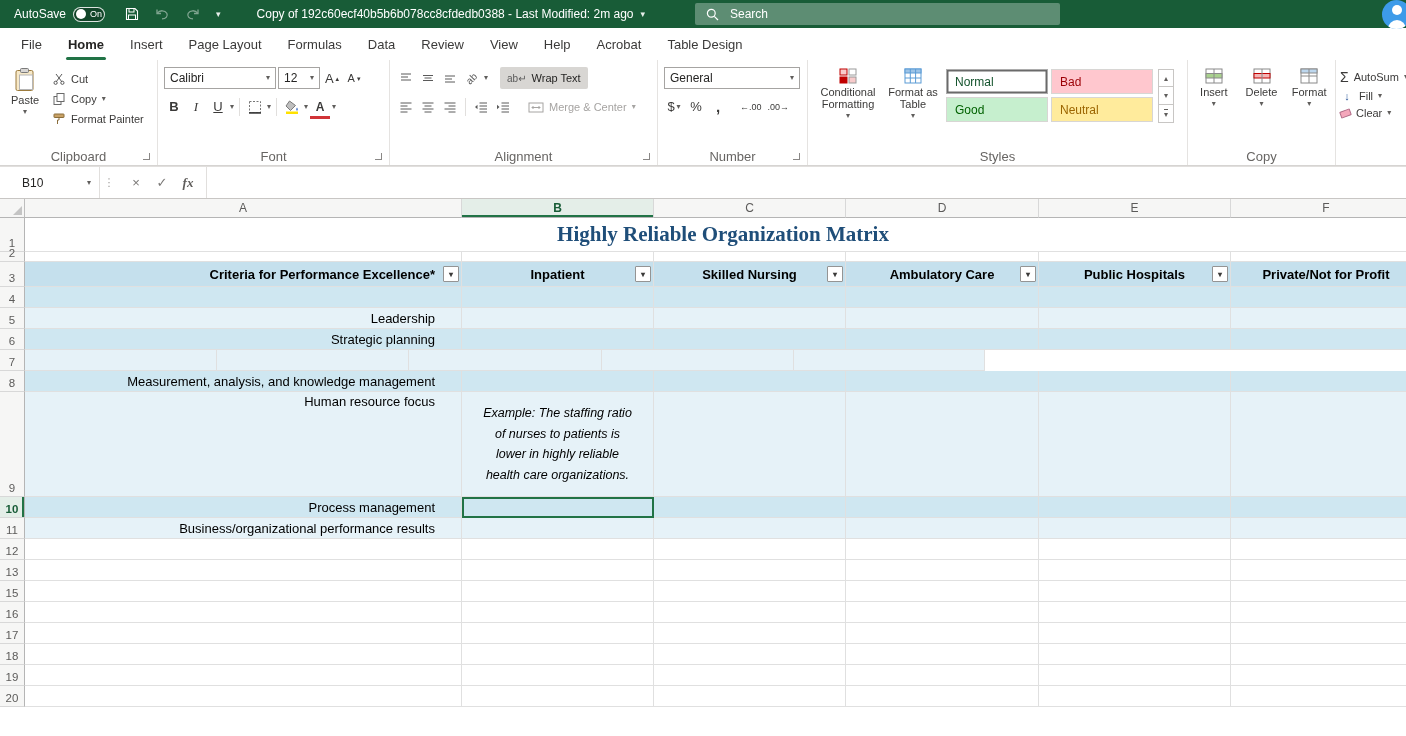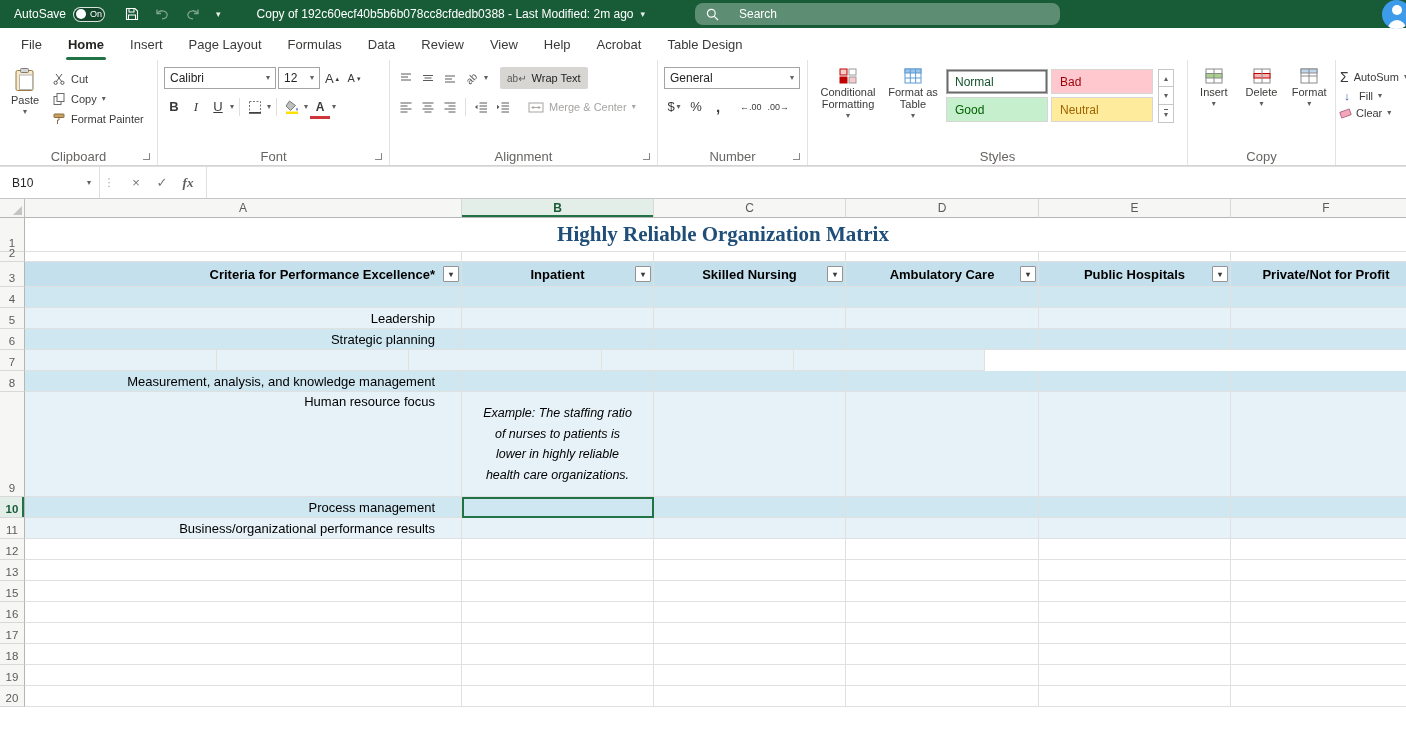--- a/index.html
+++ b/index.html
@@ -10,21 +10,21 @@
   .titlebar{height:28px;background:#185C37;display:flex;align-items:center;color:#fff;font-size:12px;position:relative;}
   .autosave{display:flex;align-items:center;gap:7px;margin-left:14px;}
   .toggle{width:32px;height:15px;border:1px solid rgba(255,255,255,.85);border-radius:9px;background:rgba(0,0,0,.25);display:flex;align-items:center;padding:1px 4px 1px 2px;gap:4px;cursor:pointer;}
   .knob{width:10px;height:10px;border-radius:50%;background:#fff;flex:0 0 auto;}
   .toggle-state{font-size:9px;color:#fff;line-height:1;}
   .qat{display:flex;align-items:center;gap:15px;margin-left:20px;}
   .qat .tbico{display:flex;align-items:center;}
   .dim{opacity:.45;}
   .tb-chev{font-size:9px;color:#fff;opacity:.9;}
   .doc-title{margin-left:36px;display:flex;align-items:center;gap:7px;white-space:nowrap;font-size:12px;color:#fff;}
-  .searchbox{position:absolute;left:695px;top:3px;width:365px;height:22px;background:rgba(255,255,255,.30);border-radius:8px;display:flex;align-items:center;gap:20px;padding-left:11px;font-size:12px;color:#fff;cursor:text;}
+  .searchbox{position:absolute;left:695px;top:3px;width:365px;height:22px;background:rgba(255,255,255,.30);border-radius:2px;display:flex;align-items:center;gap:11px;padding-left:11px;font-size:12px;color:#fff;cursor:text;}
   .avatar{position:absolute;right:-5px;top:0;width:29px;height:29px;border-radius:50%;background:#3D9BE9;overflow:hidden;display:flex;align-items:flex-end;justify-content:center;}
   .avatar::before{content:'';position:absolute;top:5px;left:50%;transform:translateX(-50%);width:10px;height:10px;border-radius:50%;background:#fff;}
   .avatar::after{content:'';width:18px;height:9px;border-radius:9px 9px 0 0;background:#fff;}
 
   
   .menubar{height:32px;background:#fff;display:flex;align-items:stretch;padding-left:8px;}
   .tab{display:flex;align-items:center;padding:0 13px;font-size:13px;color:#3b3a39;position:relative;cursor:pointer;white-space:nowrap;}
   .tab.active{font-weight:700;color:#252423;}
   .tab.active::after{content:'';position:absolute;left:11px;right:11px;bottom:0;height:3px;background:#217346;border-radius:2px;}
 
@@ -66,21 +66,21 @@
   .galbtn + .galbtn{border-top:none;}
   .galbtn .morebar{border-top:1.4px solid #605e5c;padding-top:1px;font-size:8px;line-height:1;}
   .editcol{display:flex;flex-direction:column;gap:5px;margin-top:6px;}
   .editrow{display:flex;align-items:center;gap:5px;font-size:11px;color:#3b3a39;cursor:pointer;white-space:nowrap;}
   .sigma{font-size:14px;color:#3b3a39;}
   .fillarrow{color:#2B579A;font-weight:700;}
   .eraser{width:11px;height:7px;background:#F4A7BB;border:1px solid #b06a85;transform:rotate(-20deg);display:inline-block;border-radius:1px;}
 
   
   .fbar{height:33px;background:#fff;border-top:1px solid #e1dfdd;border-bottom:1px solid #c8c6c4;display:flex;align-items:stretch;}
-  .namebox{width:100px;display:flex;align-items:center;padding-left:12px;font-size:12px;color:#252423;position:relative;border-right:1px solid #e1dfdd;cursor:pointer;}
+  .namebox{width:100px;display:flex;align-items:center;padding-left:22px;font-size:12px;color:#252423;position:relative;border-right:1px solid #e1dfdd;cursor:pointer;}
   .namebox .chev{position:absolute;right:8px;top:50%;transform:translateY(-50%);}
   .fdots{width:18px;display:flex;align-items:center;justify-content:center;color:#a19f9d;font-size:11px;cursor:col-resize;}
   .fbtns{display:flex;align-items:center;gap:6px;padding:0 8px;border-right:1px solid #e1dfdd;}
   .fbtn{width:20px;text-align:center;color:#797775;font-size:13px;cursor:pointer;}
   .fx{font-style:italic;font-family:"Liberation Serif",serif;font-weight:700;color:#605e5c;}
   .finput{flex:1;border:none;outline:none;font-size:12px;padding:0 8px;font-family:"Liberation Sans",sans-serif;}
 
   
   .sheet{position:relative;height:537px;background:#fff;overflow:hidden;}
   .sheet-top{display:flex;height:19px;}

